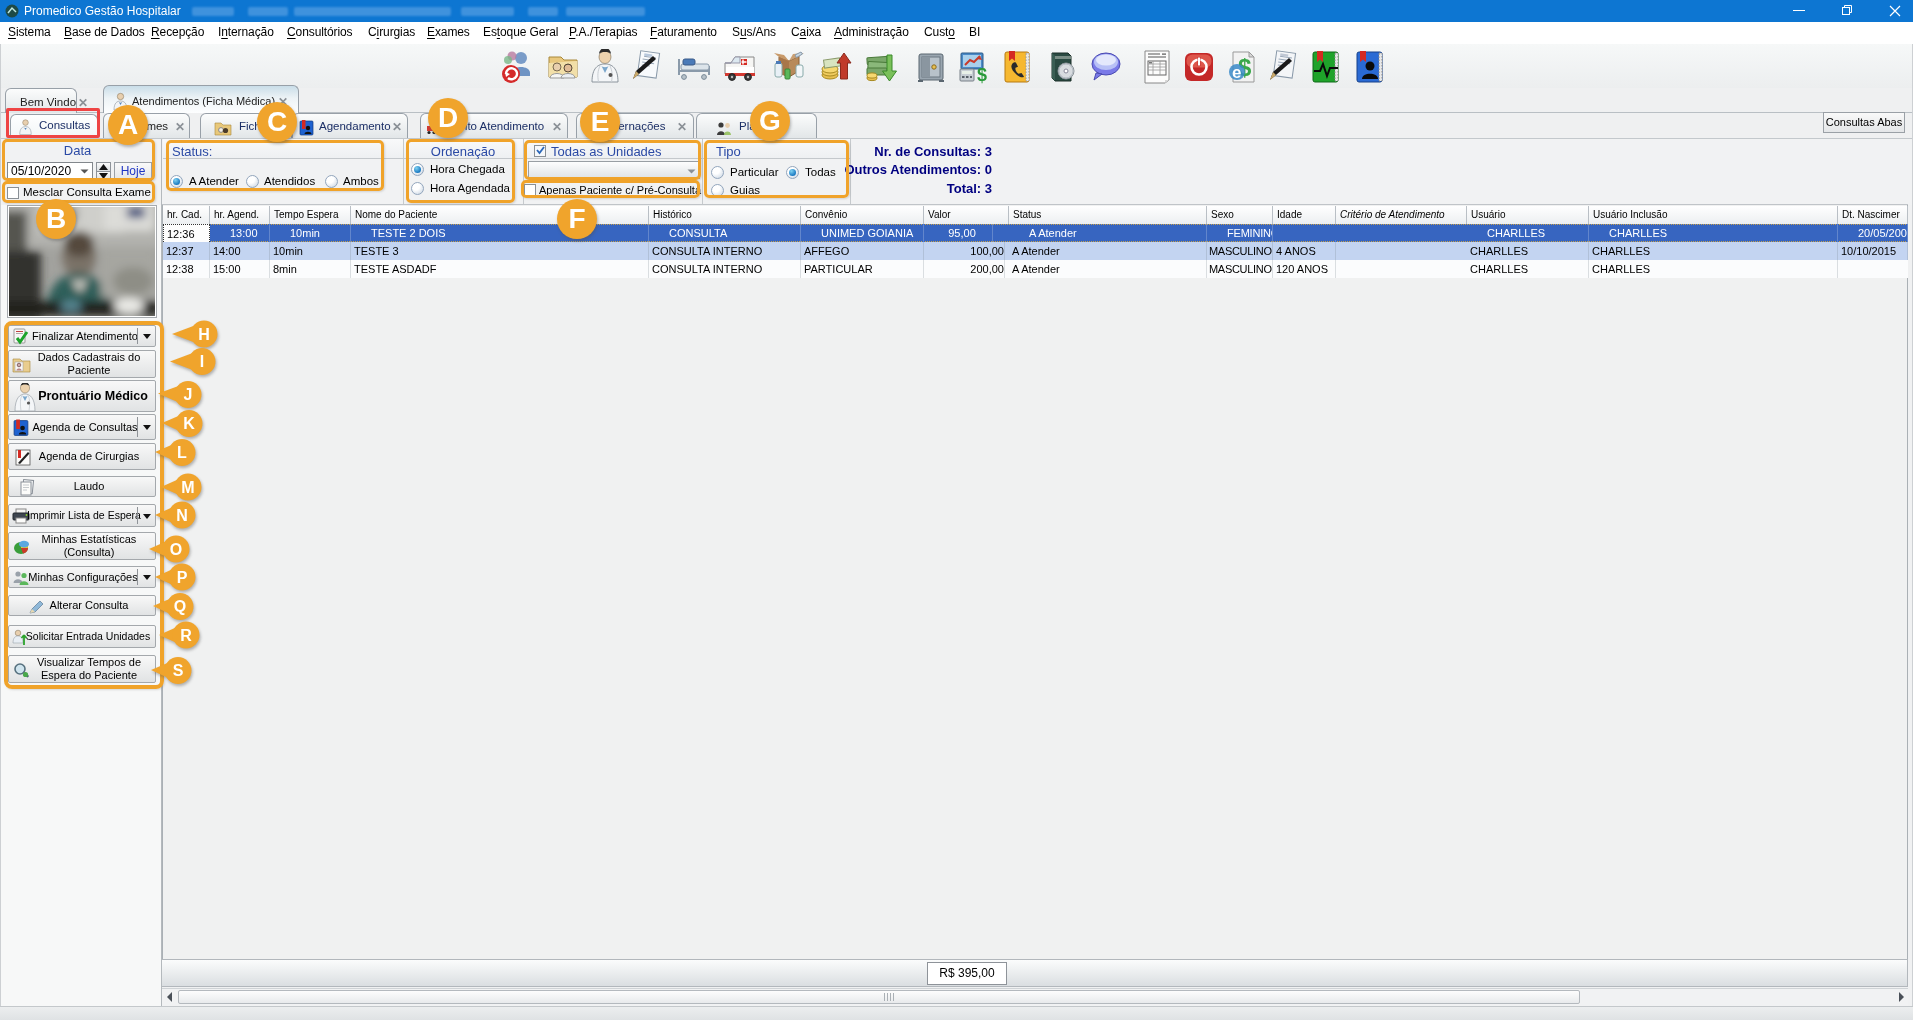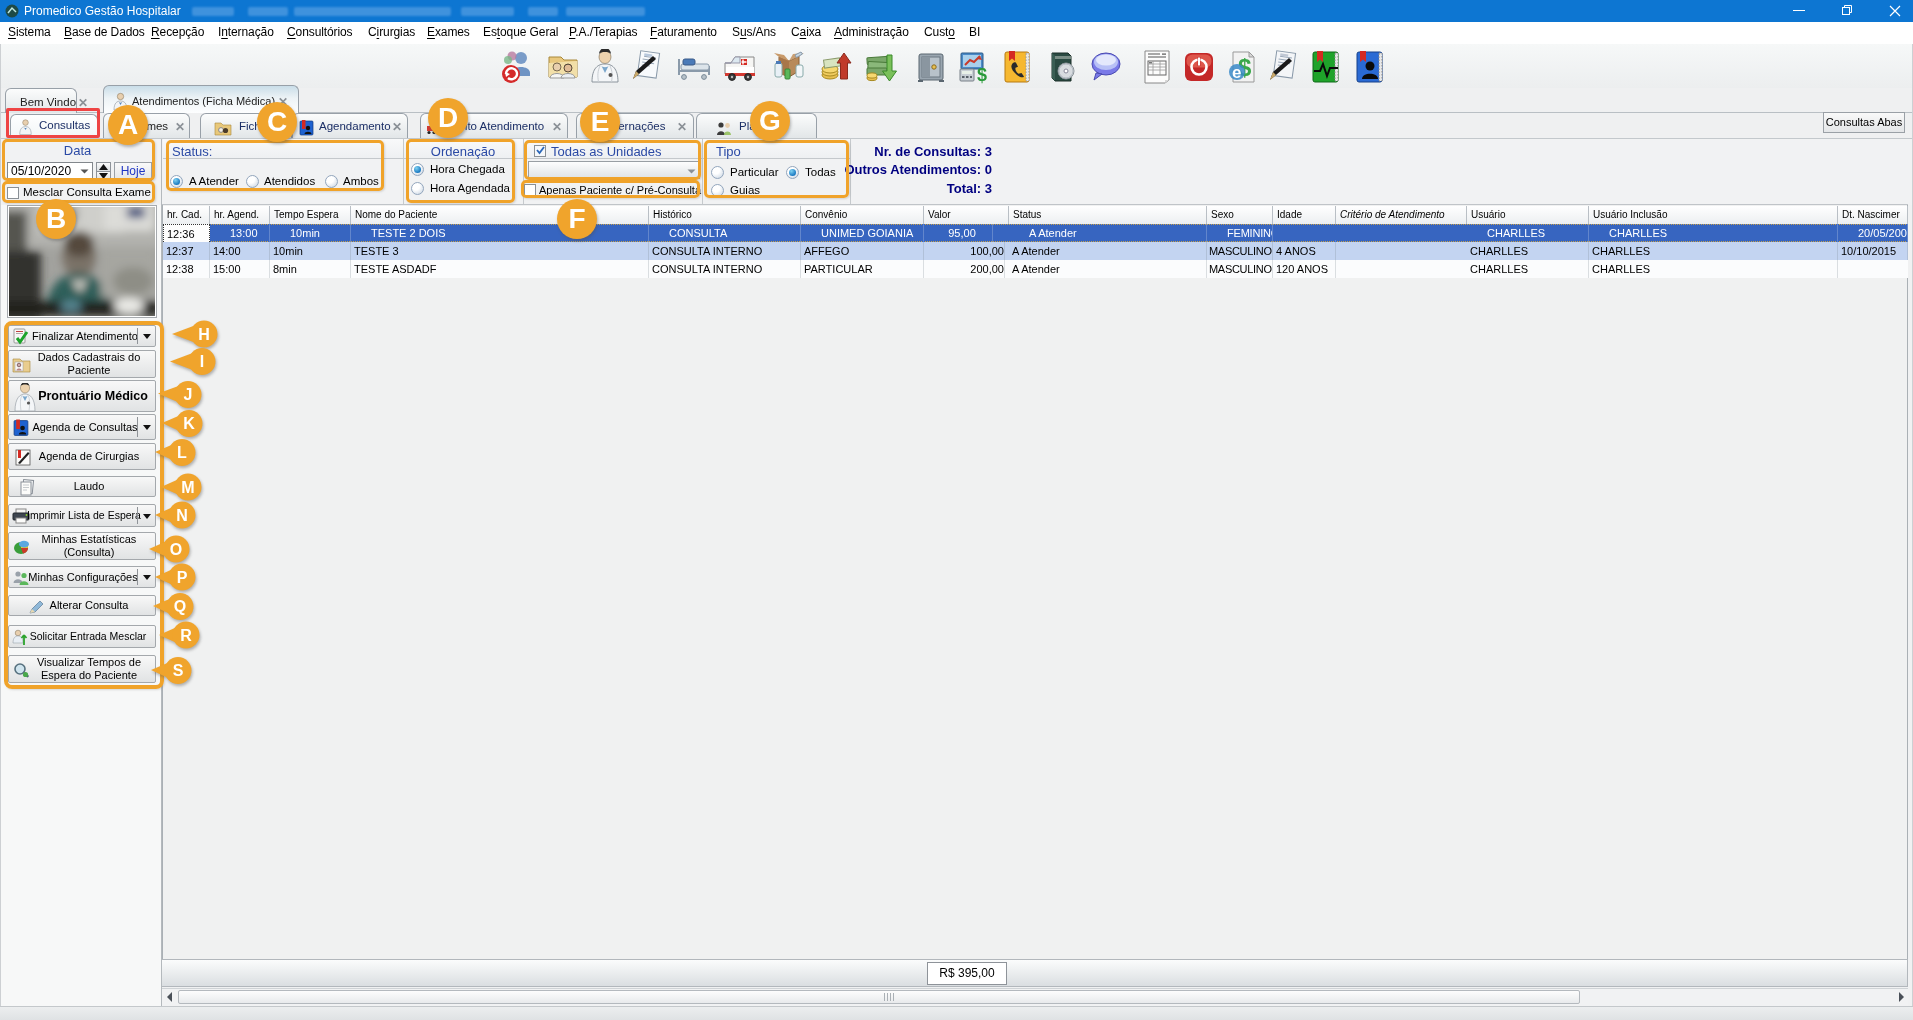--- a/index.html
+++ b/index.html
@@ -620,21 +620,21 @@
         <path d="M1 13 L3 9 L6 12 Z" fill="#e8d8b0"></path>
       </svg>
     <span class="t">Alterar Consulta</span>
   </div>
   <div class="sbtn" style="top:625px;height:23px;">
     <svg style="position:absolute;left:3px;top:3px" width="17" height="17" viewBox="0 0 17 17">
         <circle cx="6" cy="4" r="2.8" fill="#e8cfae" stroke="#7a6a50" stroke-width=".5"></circle>
         <path d="M1 14 C1 8 4 7 6 7 C8 7 11 8 11 14 Z" fill="#e8eef4" stroke="#8b949c" stroke-width=".5"></path>
         <path d="M12 16 L12 6 M12 6 L9.5 9 M12 6 L14.5 9" stroke="#2ca32c" stroke-width="1.8" fill="none"></path>
       </svg>
-    <span class="t" style="font-size:10.5px;left:18px;">Solicitar Entrada Mesclar</span>
+    <span class="t" style="font-size:10.5px;left:18px;">Solicitar Entrada Unidades</span>
   </div>
   <div class="sbtn" style="top:655px;height:28px;">
     <svg style="position:absolute;left:4px;top:6px" width="17" height="17" viewBox="0 0 17 17">
         <circle cx="7" cy="7" r="5" fill="#cfe4ee" stroke="#56707e" stroke-width="1.6"></circle>
         <rect x="10.5" y="10.5" width="6" height="2.6" rx="1.3" transform="rotate(45 12 12)" fill="#46606e"></rect>
         <circle cx="12.5" cy="12.5" r="2.6" fill="#4aa84a"></circle>
       </svg>
     <span class="t w">Visualizar Tempos de Espera do Paciente</span>
   </div>
 </div>

